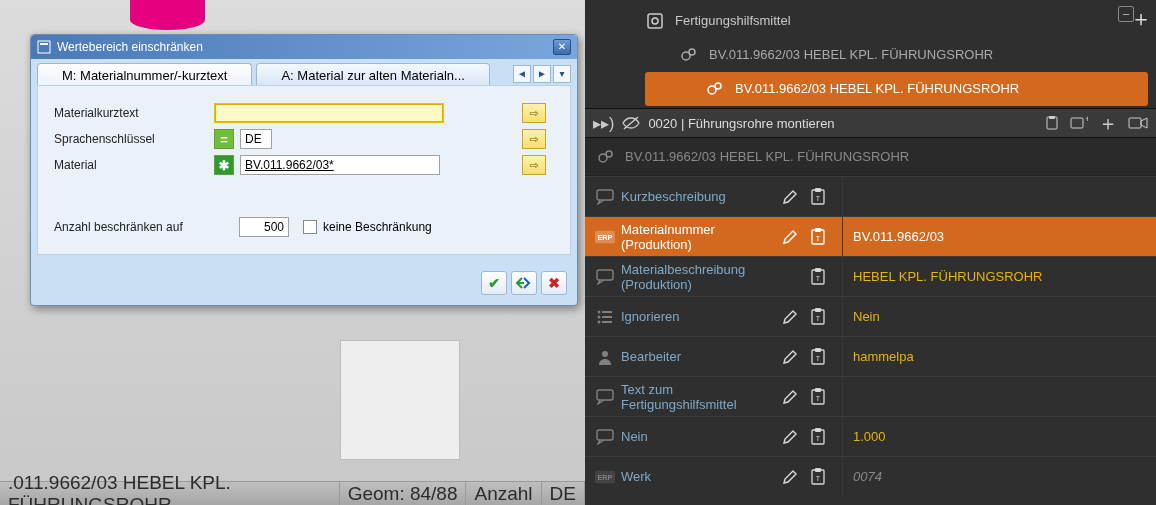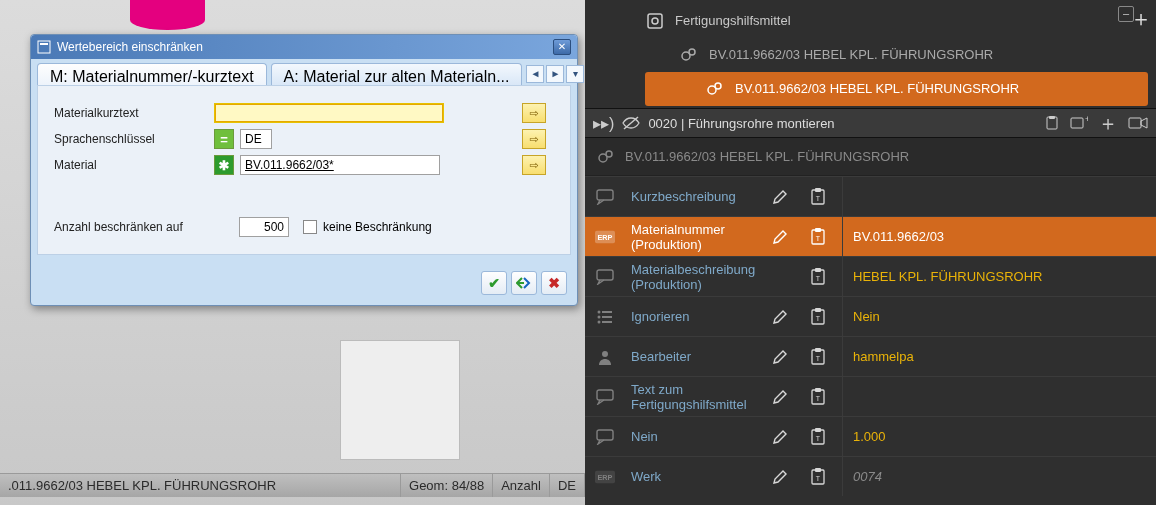--- a/index.html
+++ b/index.html
@@ -7,60 +7,60 @@
 .split{display:flex;width:100%;height:100%}
 
 .left{width:585px;height:505px;background:linear-gradient(#dcdcdc,#c8c8c8);position:relative}
 .cyl{position:absolute;left:130px;top:0;width:75px;height:30px;background:#e4007f;border-bottom-left-radius:37px 10px;border-bottom-right-radius:37px 10px}
 .dialog{position:absolute;left:30px;top:34px;width:548px;background:#c9dff3;border:1px solid #6e8fb5;border-radius:4px;box-shadow:2px 3px 8px rgba(0,0,0,.4)}
 .dlg-title{height:24px;background:linear-gradient(to right,#4a79b6,#7aa6dd);color:#fff;font-size:12px;display:flex;align-items:center;padding:0 6px;border-radius:4px 4px 0 0}
 .dlg-title span.ti{flex:1}
 .dlg-title .win-icon{width:14px;height:14px;margin-right:6px}
 .dlg-close{width:18px;height:16px;background:linear-gradient(#6e9bd8,#3d6aa8);border:1px solid #2b4e7e;color:#fff;font-size:10px;text-align:center;line-height:14px;border-radius:2px;cursor:pointer}
 .tabs{display:flex;align-items:center;gap:4px;padding:4px 6px 0 6px}
-.tab{height:22px;font-size:16px;padding:4px 12px;background:linear-gradient(#f3f8fd,#d9e7f7);border:1px solid #9bb8da;border-bottom:none;border-radius:4px 4px 0 0;cursor:pointer;white-space:nowrap}
+.tab{height:22px;font-size:13px;padding:4px 24px;background:linear-gradient(#f3f8fd,#d9e7f7);border:1px solid #9bb8da;border-bottom:none;border-radius:4px 4px 0 0;cursor:pointer;white-space:nowrap}
 .tab.active{background:linear-gradient(#fefefe,#edf3fb)}
 .tab-tools{margin-left:auto;display:flex;gap:2px}
 .tab-tool{width:18px;height:18px;border:1px solid #9bb8da;background:#f3f8fd;cursor:pointer;font-size:10px;text-align:center;line-height:16px;color:#33547f}
 .form{background:#ebf1f8;border:1px solid #bcd0e6;padding:14px 16px;margin:0 6px 10px 6px}
 .row{display:flex;align-items:center;height:26px;font-size:12px}
 .lbl{width:160px;color:#222}
 .opbox{width:20px;height:20px;border:1px solid #6b9a3b;display:flex;align-items:center;justify-content:center;margin-right:6px;font-size:13px;font-weight:bold}
 .opbox.eq{background:#6fbf3c;color:#fff}
 .opbox.star{background:#2d9b2d;color:#fff}
 input.fld{height:20px;border:1px solid #a0a0a0;background:#fff;font-size:12px;padding:0 4px}
 input.fld.hl{background:#fff9c4;border:1px solid #e6c200;box-shadow:0 0 0 1px #e6a800 inset}
 .arrow-btn{width:24px;height:20px;background:linear-gradient(#fdf2b0,#f8de6f);border:1px solid #c7a428;margin-left:auto;margin-right:8px;cursor:pointer;display:flex;align-items:center;justify-content:center;font-size:11px;color:#7a5a00}
 .chk{width:14px;height:14px;border:1px solid #888;margin-right:6px;background:#fff}
 .dlg-foot{display:flex;justify-content:flex-end;gap:4px;padding:6px 10px 10px}
 .ico-btn{width:26px;height:24px;background:linear-gradient(#fefefe,#e4ecf5);border:1px solid #9bb8da;border-radius:3px;display:flex;align-items:center;justify-content:center;cursor:pointer;font-size:14px}
 .ico-btn.ok{color:#2e9b2e;font-weight:bold}
 .ico-btn.arr{color:#1565c0}
 .ico-btn.x{color:#c62828;font-weight:bold}
-.sap-status{position:absolute;left:0;bottom:8px;width:585px;height:24px;background:linear-gradient(#bfbfbf,#a6a6a6);border-top:1px solid #9a9a9a;display:flex;align-items:center;font-size:13px;color:#2b2b2b}
+.sap-status{position:absolute;left:0;bottom:0;width:585px;height:24px;background:linear-gradient(#bfbfbf,#a6a6a6);border-top:1px solid #9a9a9a;display:flex;align-items:center;font-size:19px;color:#2b2b2b}
 .sap-status .cell{padding:0 8px;border-right:1px solid #9a9a9a;height:100%;display:flex;align-items:center}
 
 .right{flex:1;height:505px;background:#2f2f2f;color:#c9c9c9;font-size:13px;position:relative;overflow:hidden}
 .tree{padding:4px 8px 0 60px}
 .tree-row{display:flex;align-items:center;height:34px;gap:10px;border-bottom:1px solid rgba(0,0,0,0)}
 .tree-row .tr-icon{width:20px;height:20px;display:flex;align-items:center;justify-content:center;color:#bbb}
 .tree-row.lvl1{padding-left:34px}
 .tree-row.lvl2{padding-left:60px}
 .tree-row.sel{background:#d2691e;color:#fff;border-radius:3px}
 .tree-row.sel .tr-icon{color:#fff}
 .plus-big{position:absolute;right:4px;top:4px;font-size:22px;color:#ddd}
 .collapse{position:absolute;right:22px;top:6px;width:16px;height:16px;border:1px solid #888;color:#ccc;text-align:center;line-height:13px;font-size:11px;border-radius:2px}
 .step-bar{display:flex;align-items:center;height:30px;background:#3a3a3a;border-top:1px solid #111;border-bottom:1px solid #111;padding:0 8px;gap:10px;margin-top:2px}
 .step-bar .sb-left{display:flex;align-items:center;gap:8px;flex:1;color:#ddd}
 .step-bar .sb-icon{color:#ccc;font-size:16px}
 .header2{display:flex;align-items:center;height:38px;background:#2a2a2a;padding:0 12px;color:#8a8a8a;gap:10px;border-bottom:1px solid #222}
 .props{}
 .prop-row{display:flex;align-items:center;height:40px;border-top:1px solid #3b3b3b}
 .prop-row.sel{background:#d2691e;color:#fff}
-.pcell-a{width:258px;display:flex;align-items:center;gap:16px;padding:0 10px;border-right:1px solid #3b3b3b;height:100%}
+.pcell-a{width:258px;display:flex;align-items:center;gap:6px;padding:0 10px;border-right:1px solid #3b3b3b;height:100%}
 .pcell-b{flex:1;display:flex;align-items:center;padding:0 10px;color:#eab308;height:100%}
 .prop-row.sel .pcell-b{color:#fff}
 .picon{width:20px;height:20px;display:flex;align-items:center;justify-content:center;color:#808080}
 .prop-row.sel .picon{color:#fff}
 .plabel{flex:1;color:#7fa9c9;font-size:13px;line-height:15px}
 .prop-row.sel .plabel{color:#ffffff}
 .pedit{width:22px;text-align:center;color:#d8d8d8;font-size:15px}
 .ppaste{width:22px;text-align:center;color:#d8d8d8;font-size:15px}
 .prop-row.sel .pedit,.prop-row.sel .ppaste{color:#fff}
 .italic{font-style:italic;color:#8a8a8a}

